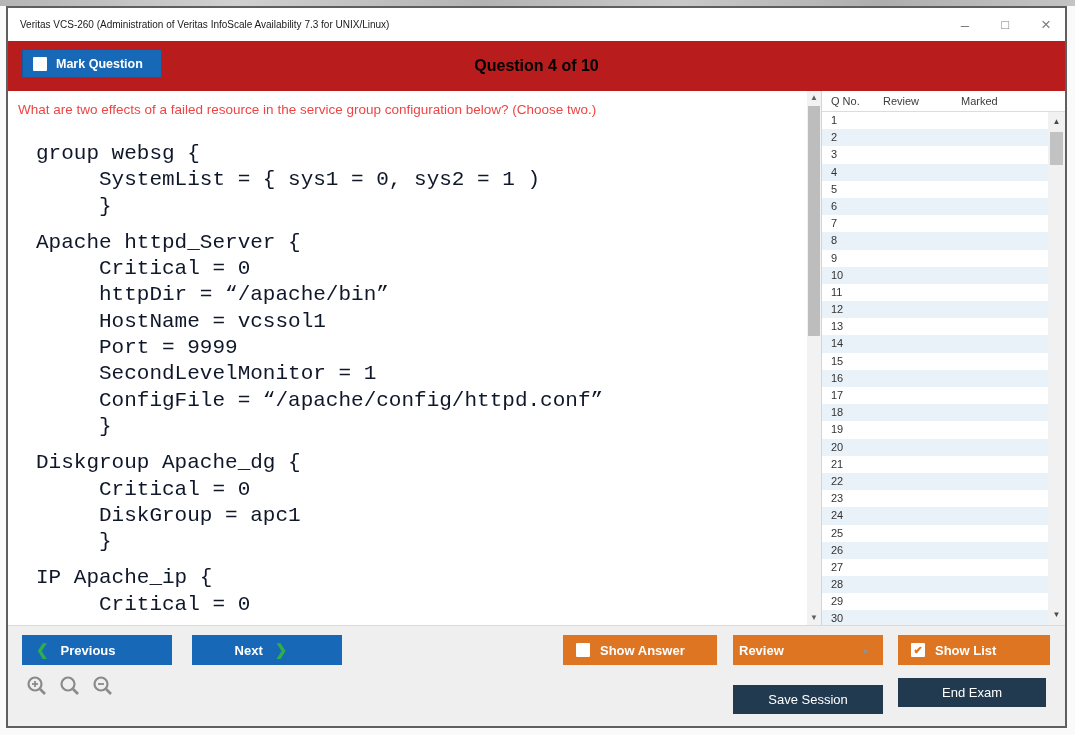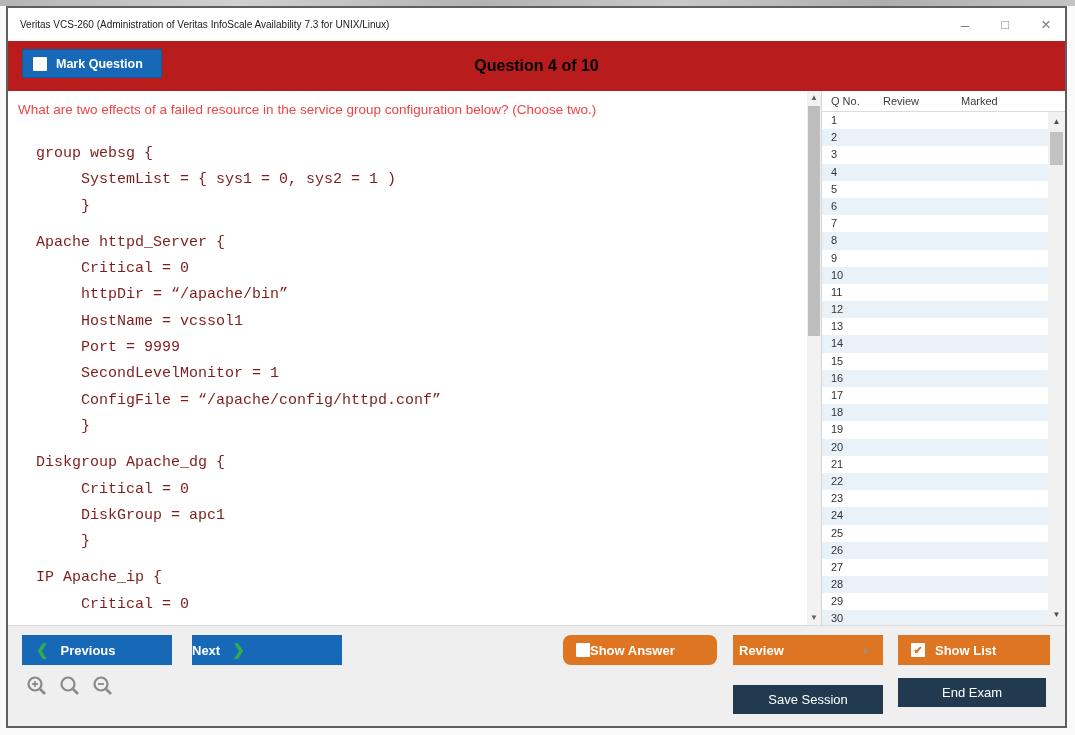--- a/index.html
+++ b/index.html
@@ -31,21 +31,21 @@
     font-size: 12.5px; font-weight: bold; cursor: pointer; }
   .checkbox { width: 14px; height: 14px; background: #fff; border-radius: 1px;
     flex: none; display: flex; align-items: center; justify-content: center; }
   .q-counter { width: 100%; text-align: center; font-size: 16px; font-weight: bold; color: #000; }
 
   
   .content { flex: 1; display: flex; min-height: 0; }
   .question-pane { flex: 1; background: #fff; padding: 9px 12px 0 10px; overflow: hidden; }
   .question-text { font-size: 13.5px; color: #ef4444; line-height: 20px; }
   .code-block { margin: 21px 0 0 18px; font-family: "Liberation Mono", monospace;
-    font-size: 15px; color: #7f1d1d; white-space: pre; }
+    font-size: 21px; color: #0f172a; white-space: pre; }
   .code-line { height: 26.3px; line-height: 26.3px; }
   .code-line:empty { height: 10px; }
 
   
   .v-scrollbar { width: 14px; background: #f2f2f2; position: relative; flex: none; }
   .v-scrollbar .arrow { position: absolute; left: 0; width: 100%; text-align: center;
     color: #5f5f5f; font-size: 8px; line-height: 14px; height: 14px; cursor: pointer; }
   .v-scrollbar .arrow.up { top: 0; }
   .v-scrollbar .arrow.down { bottom: 0; }
   .v-scrollbar .thumb { position: absolute; left: 1px; right: 1px; background: #bdbdbd;
@@ -74,23 +74,23 @@
   
   .bottom-bar { height: 101px; background: #efefef; border-top: 1px solid #dadada;
     position: relative; flex: none; }
   .bbtn { position: absolute; height: 30px; display: flex; align-items: center;
     color: #fff; font-size: 13px; cursor: pointer; }
   .bbtn.blue { background: var(--accent-blue, #1769b8); font-weight: bold; }
   .bbtn.orange { background: var(--accent-orange, #de7522); font-weight: bold; }
   .bbtn.navy { background: var(--navy, #223a50); justify-content: center; font-weight: normal; }
   .chevron { color: var(--green, #2fae4a); font-weight: bold; font-size: 15px; }
   .btn-previous { left: 14px; top: 9px; width: 150px; gap: 12px; padding-left: 14px; }
-  .btn-next { left: 184px; top: 9px; width: 150px; justify-content: flex-start;
+  .btn-next { left: 184px; top: 9px; width: 150px; justify-content: center;
     gap: 12px; padding-right: 12px; }
-  .btn-show-answer { left: 555px; top: 9px; width: 154px; padding-left: 13px; border-radius: 8px; }
+  .btn-show-answer { left: 555px; top: 9px; width: 154px; gap: 10px; padding-left: 13px; }
   .btn-review { left: 725px; top: 9px; width: 150px; justify-content: space-between;
     padding: 0 13px 0 6px; }
   .btn-show-list { left: 890px; top: 9px; width: 152px; gap: 10px; padding-left: 13px; }
   .btn-save-session { left: 725px; top: 59px; width: 150px; height: 29px; }
   .btn-end-exam { left: 890px; top: 52px; width: 148px; height: 29px; }
   .review-arrow { color: #96908a; font-size: 9px; }
   .check-mark { color: var(--accent-orange, #de7522); font-size: 11px; font-weight: bold;
     line-height: 1; }
   .zoom-tools { position: absolute; left: 17px; top: 48px; display: flex; gap: 9px;
     align-items: center; }

